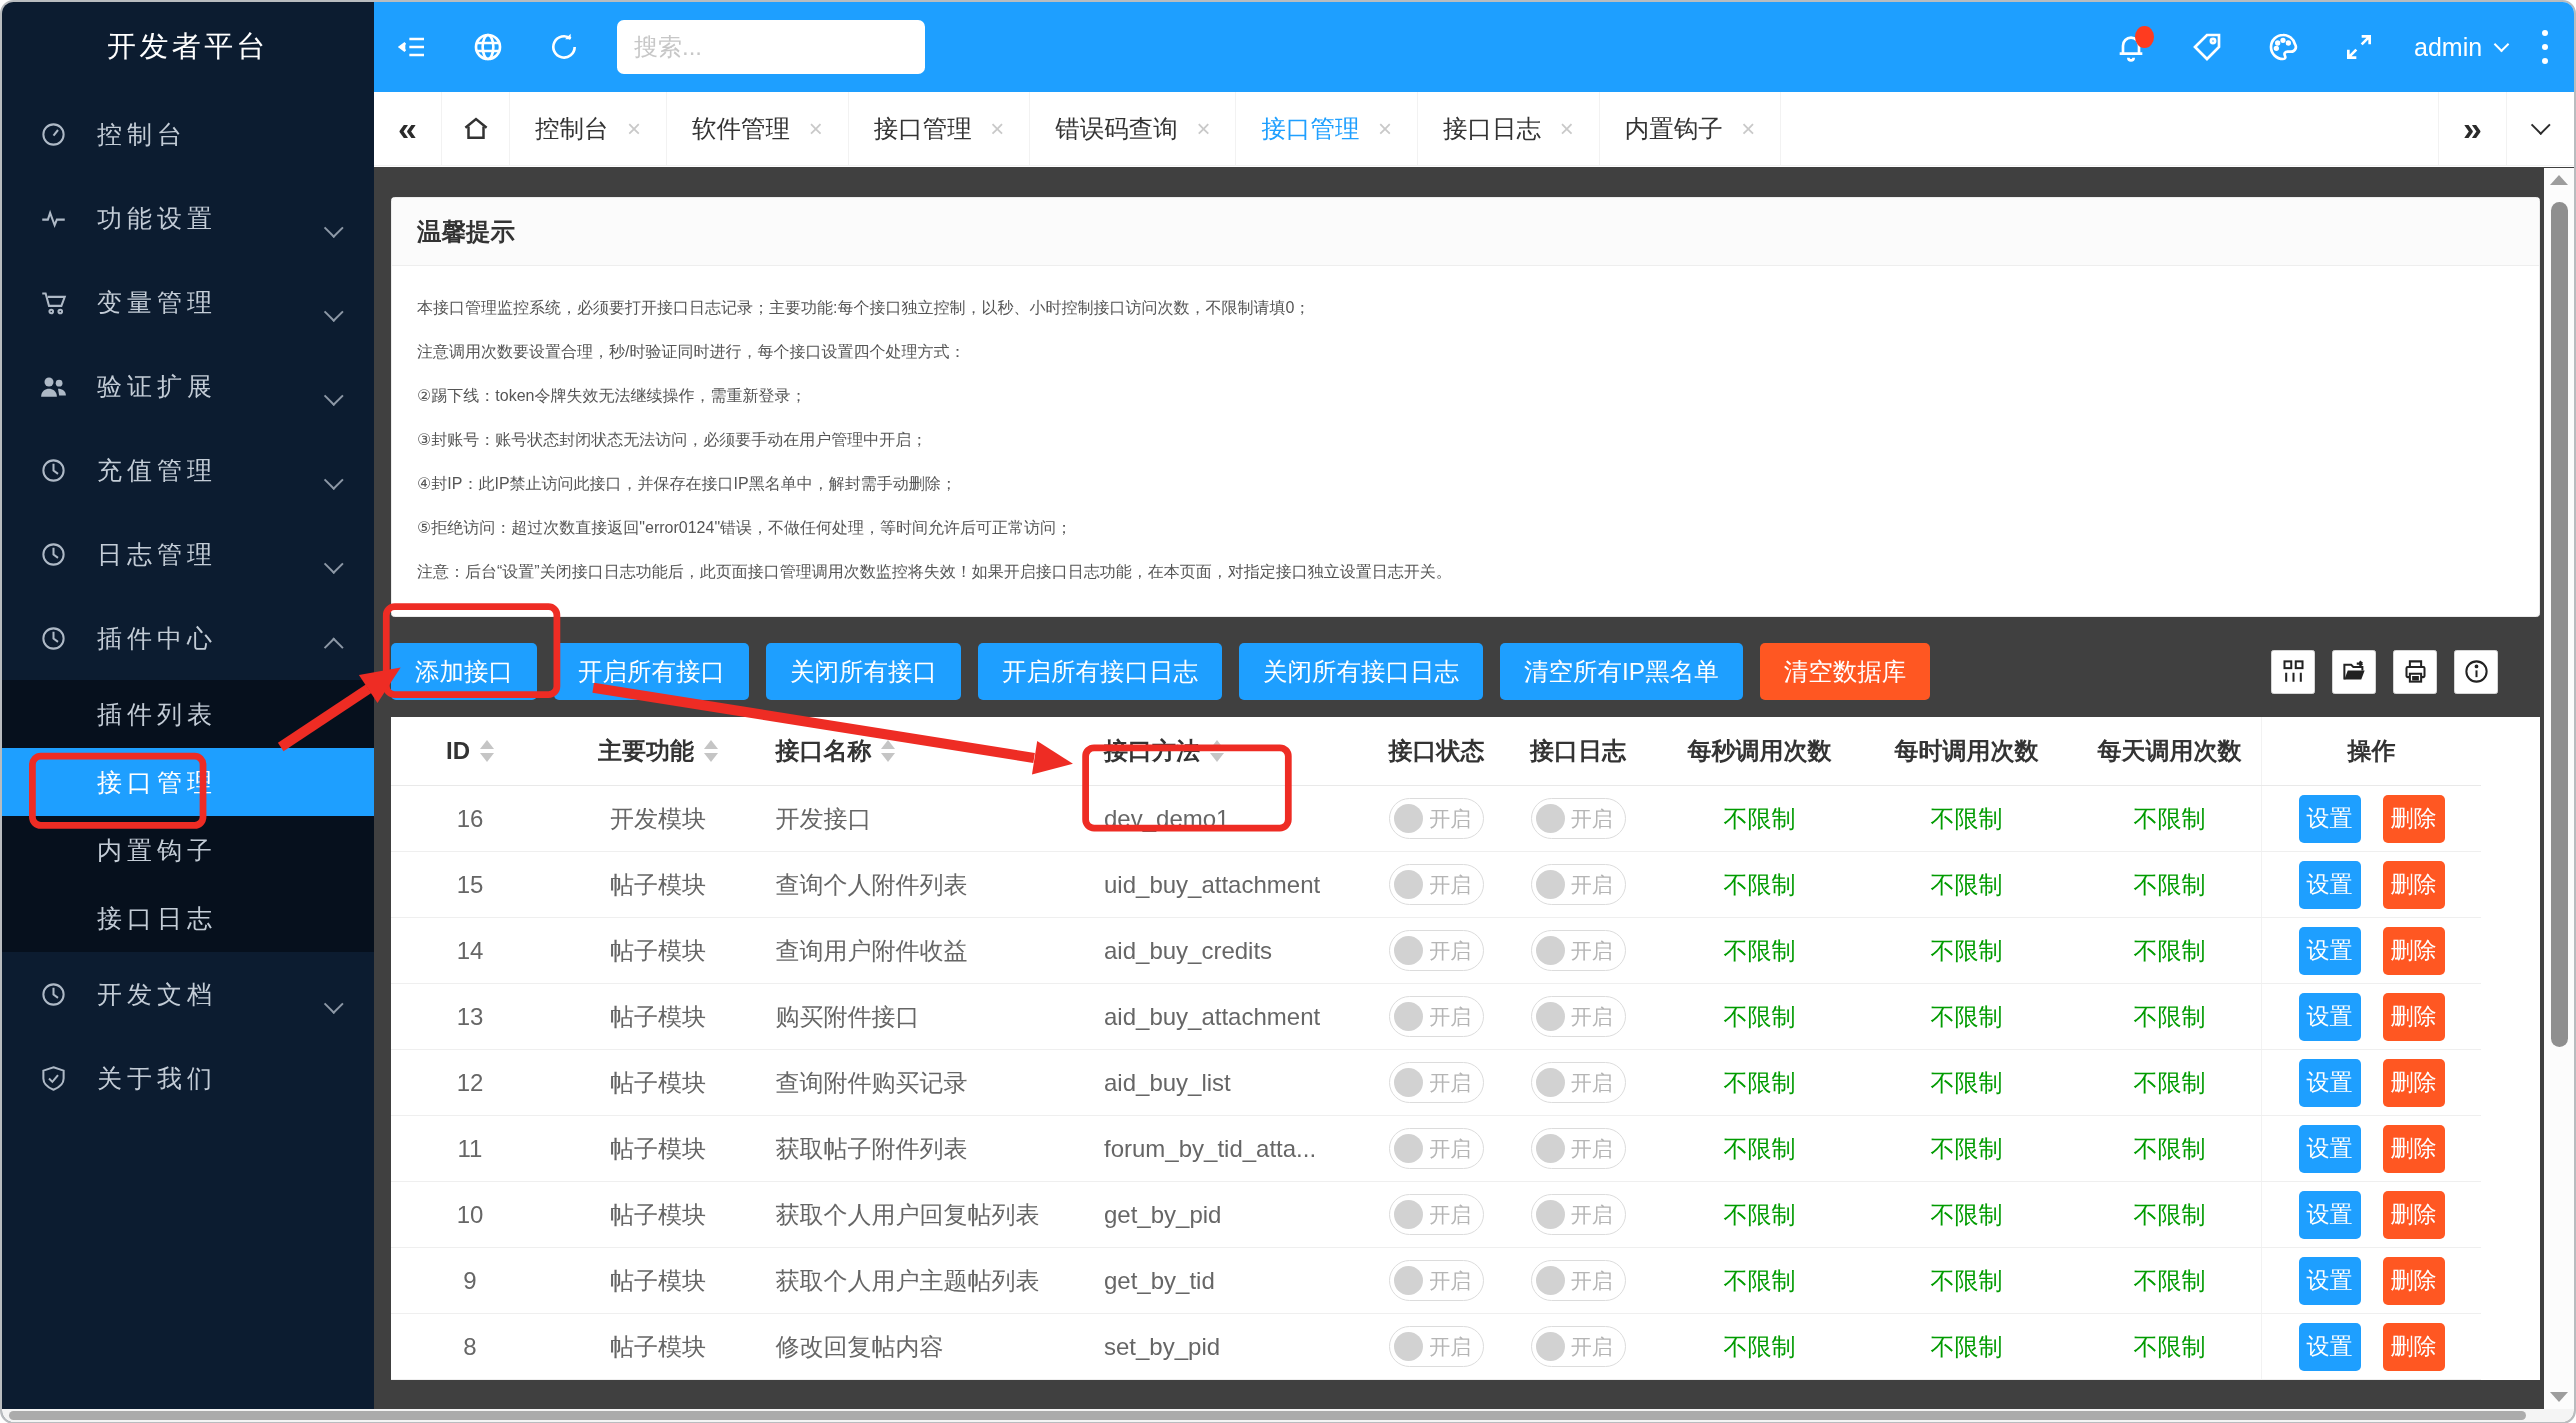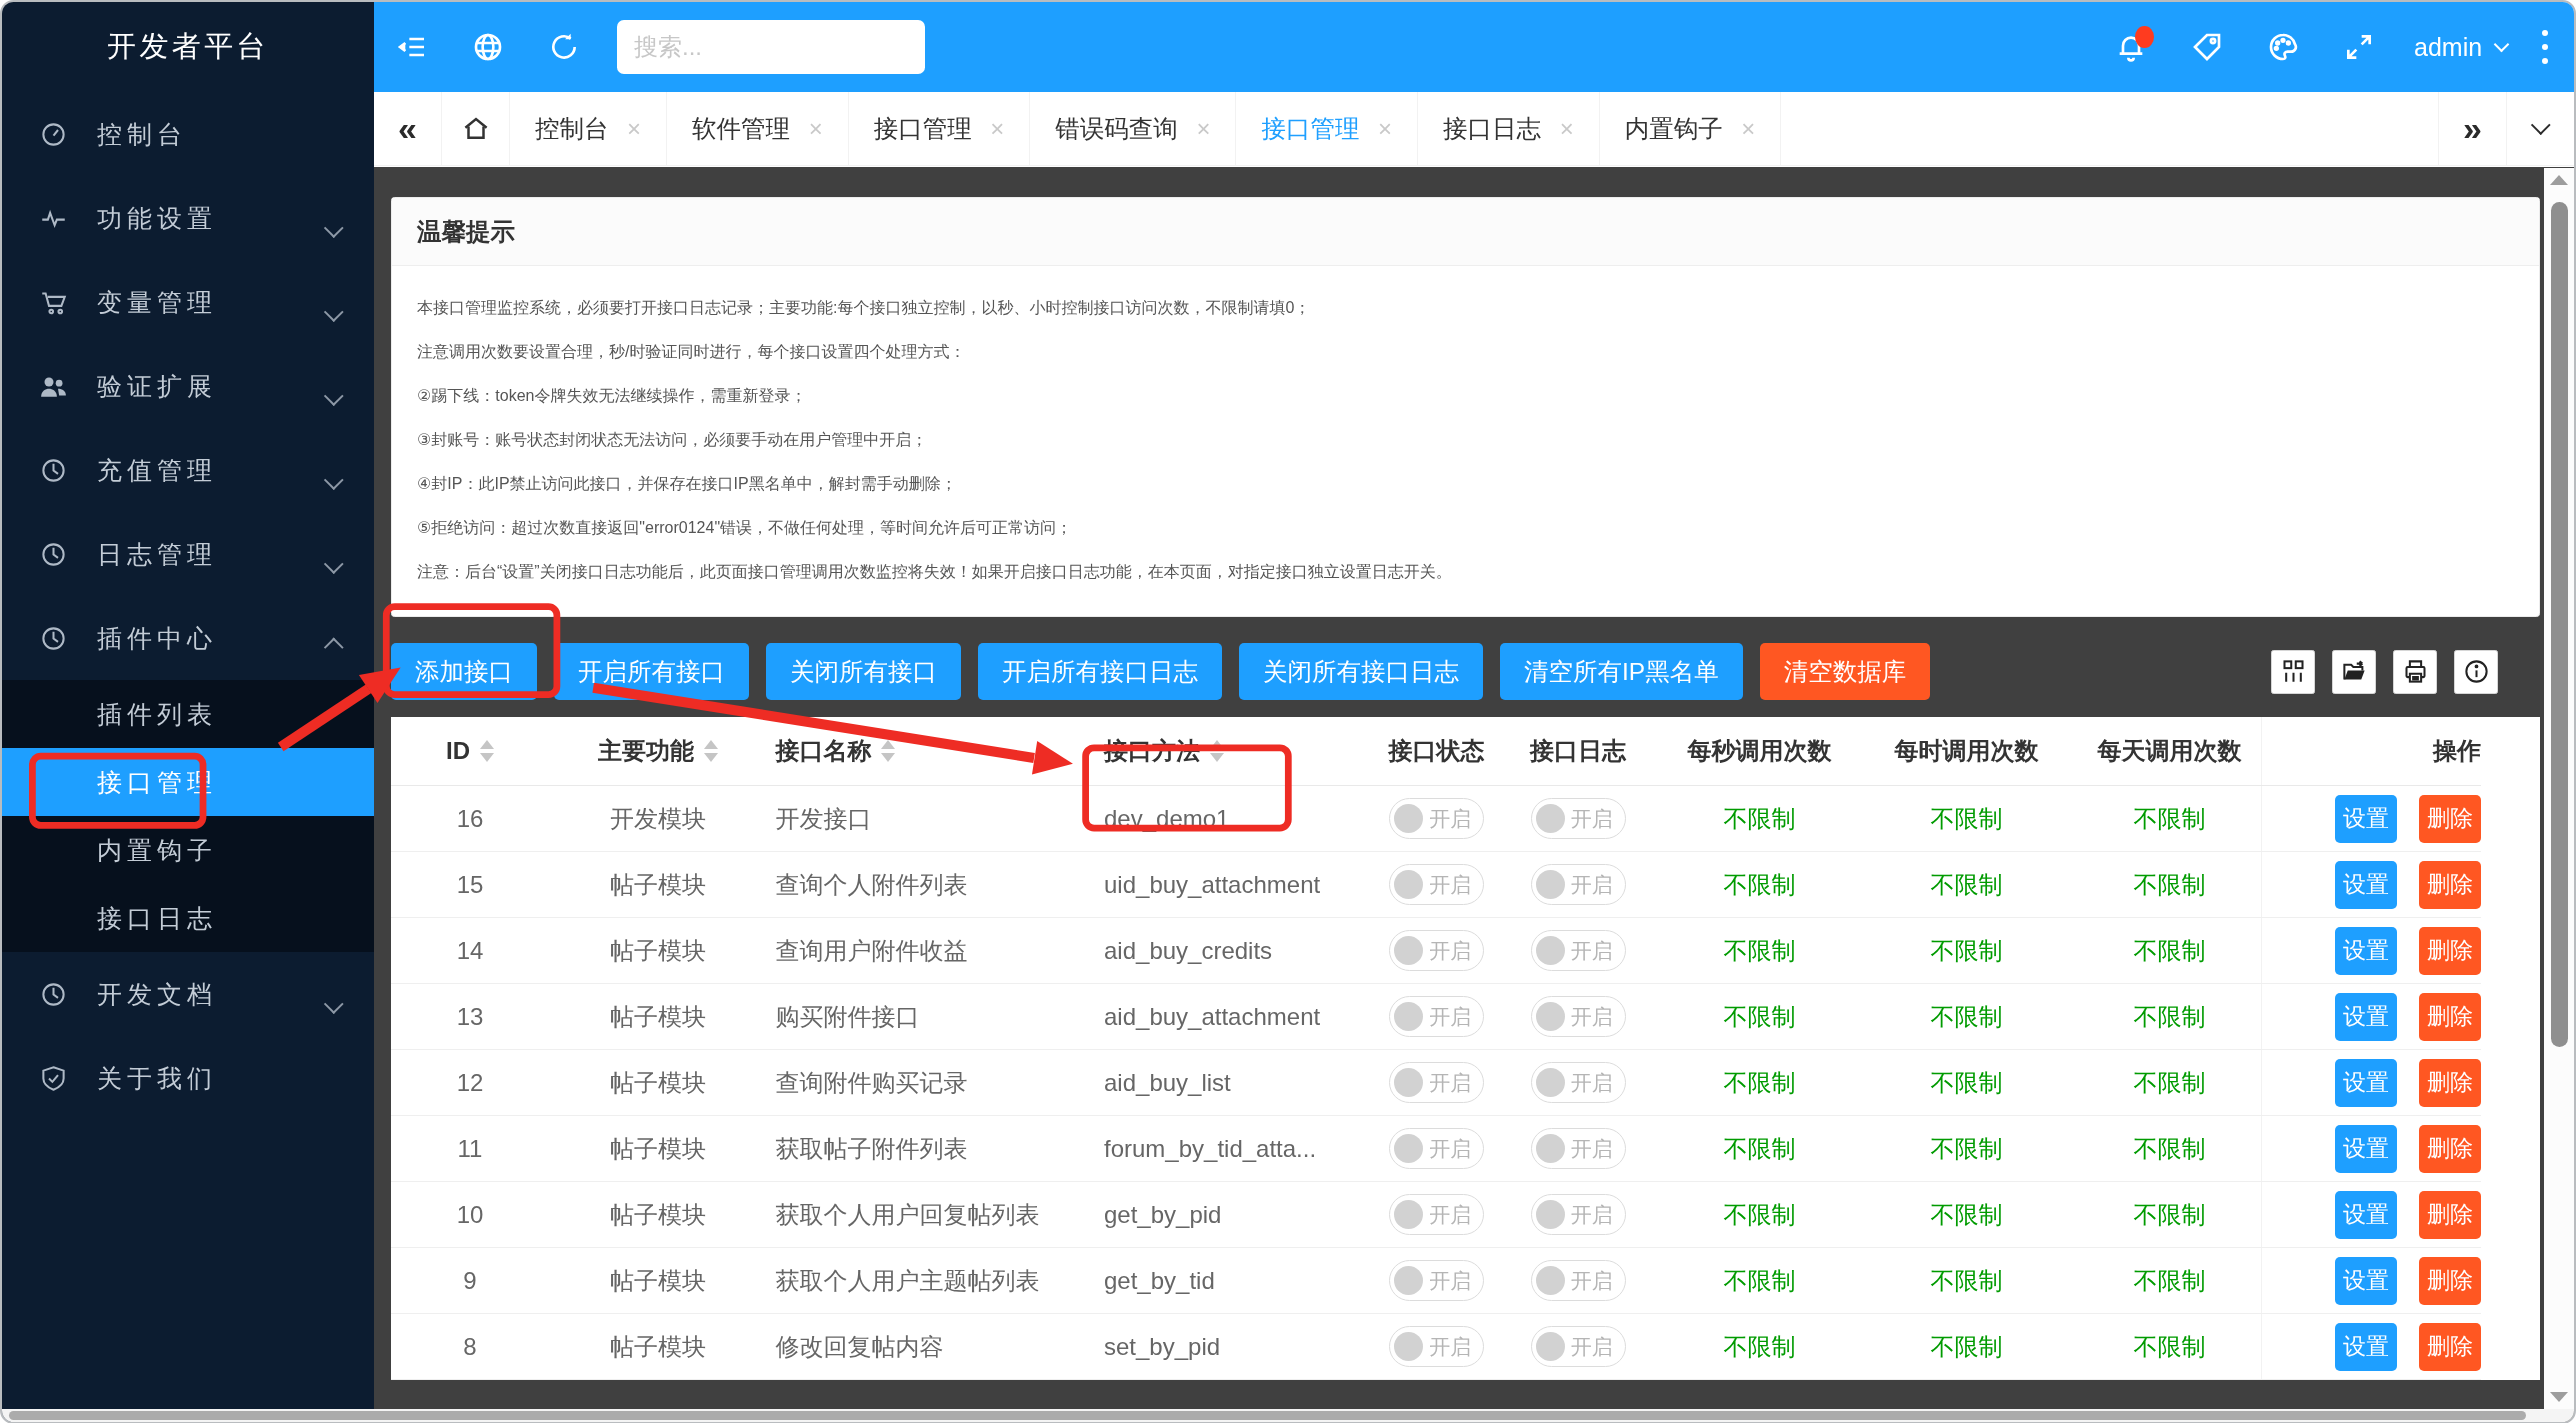--- a/index.html
+++ b/index.html
@@ -128,21 +128,21 @@
   .c-day { width:203px; }
   .c-total { width:211px; justify-content:flex-start; padding-left:5px; }
   .green { color:#009b00; }
   .t-head .cell { font-size:24px; }
   .sorter { display:inline-flex; flex-direction:column; gap:4.2px; margin-left:10px; }
   .sorter i { width:0; height:0; border-left:7.6px solid transparent; border-right:7.6px solid transparent; }
   .sorter .up-t { border-bottom:9.3px solid #c5c5c5; }
   .sorter .down-t { border-top:9.3px solid #c5c5c5; }
   .c-actions {
     position:absolute; right:0; top:0; bottom:0; width:220px; background:#fff;
-    display:flex; align-items:center; justify-content:flex-end; gap:22px; border-left:1.7px solid #f2f2f2;
+    display:flex; align-items:center; justify-content:center; gap:22px; border-left:1.7px solid #f2f2f2;
   }
   .t-head .c-actions { font-size:24px; font-weight:bold; color:#333; }
   .toggle {
     width:95px; height:41px; border:1.7px solid #dcdcdc; border-radius:22px; background:#fff;
     display:inline-flex; align-items:center; cursor:pointer; flex:none;
   }
   .toggle .knob { width:29px; height:29px; border-radius:50%; background:#d2d2d2; margin-left:4.2px; flex:none; }
   .toggle .t-label { font-size:21px; color:#b5b5b5; margin-left:6px; }
   .btn-set, .btn-del {
     border:none; border-radius:5px; color:#fff; font-size:23px; width:62px; height:48px; cursor:pointer;

